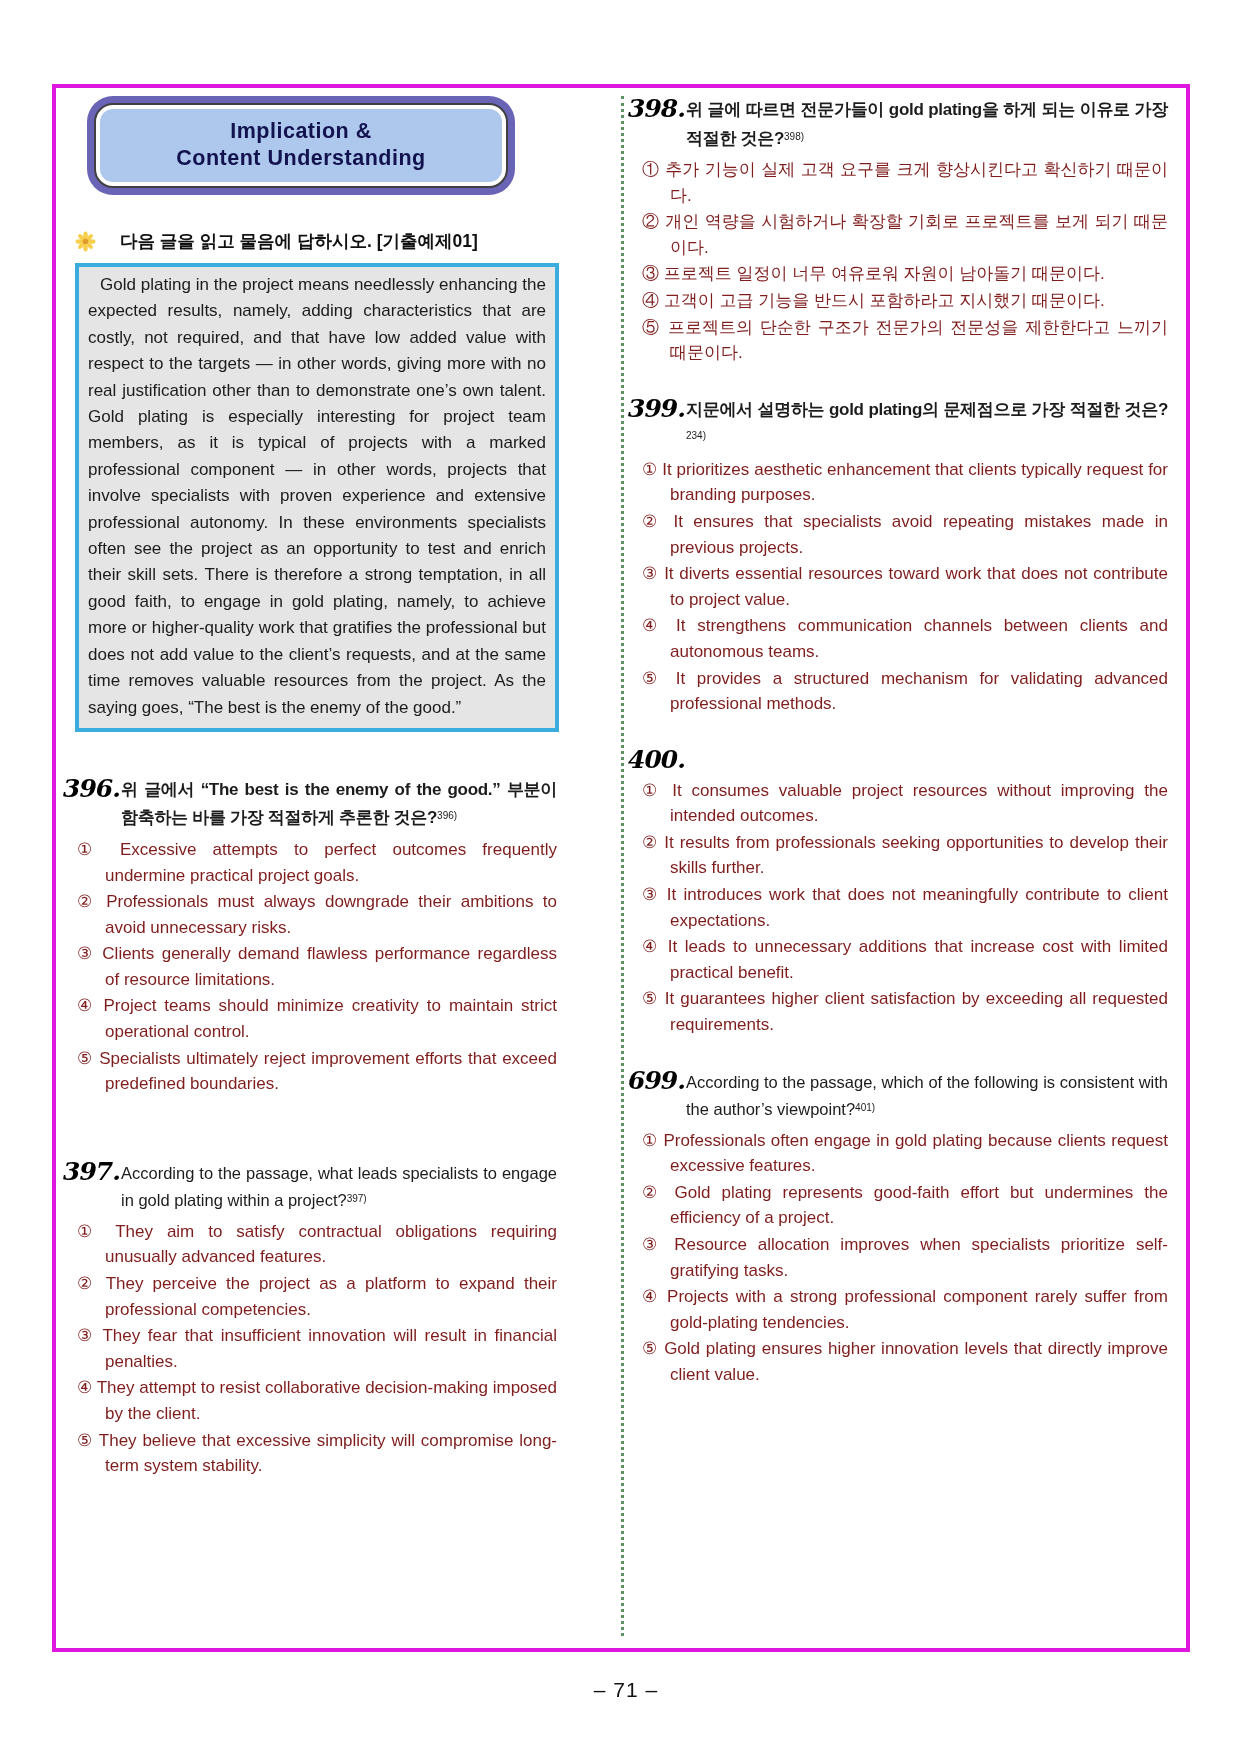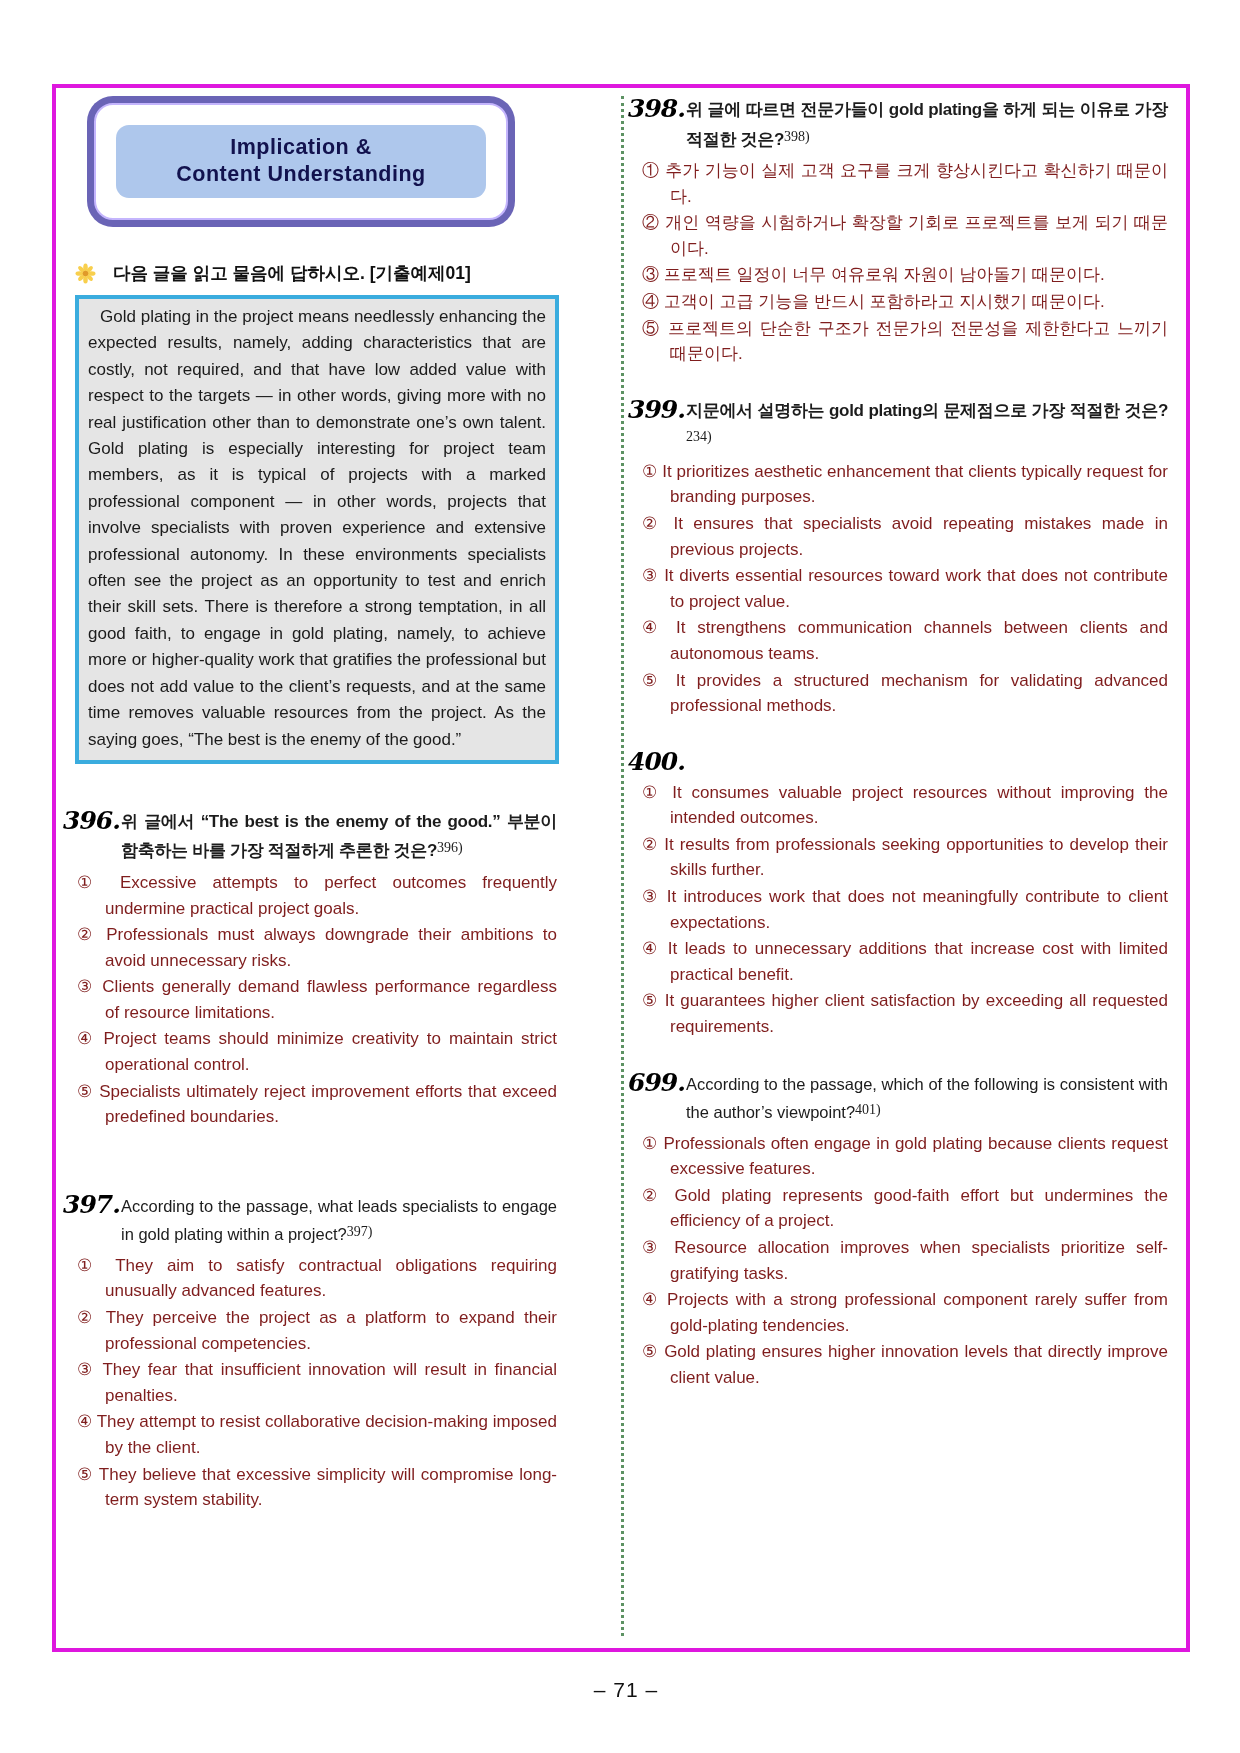--- a/index.html
+++ b/index.html
@@ -38,42 +38,42 @@
   .badge-outer {
     margin-left: 12px;
     width: 428px;
     background: #6a64b6;
     border-radius: 26px;
     padding: 7px;
     box-sizing: border-box;
   }
   .badge-mid {
     background: #ffffff;
-    border: 2px solid #c4b5fd;
+    border: 2px solid #404040;
     border-radius: 19px;
-    padding: 20px;
+    padding: 4px;
   }
   .badge-inner {
     background: #aec7ec;
     border-radius: 13px;
     padding: 9px 8px 10px;
     text-align: center;
     color: #12124e;
     font-weight: bold;
     font-size: 21.5px;
     line-height: 27px;
     letter-spacing: 0.5px;
   }
 
   
   .instruction {
     margin-top: 34px;
     display: flex;
     align-items: center;
-    gap: 17px;
+    gap: 24px;
     font-weight: bold;
     font-size: 17.5px;
     color: #111;
   }
   .flower { flex: none; width: 21px; height: 21px; }
 
   
   .passage-box {
     margin-top: 10px;
     border: 4px solid #3aacde;
@@ -113,25 +113,24 @@
   .q-stem {
     flex: 1;
     text-align: justify;
     font-size: 17px;
     line-height: 26.5px;
     padding-top: 1px;
   }
   .q-stem.stem-ko { font-weight: bold; letter-spacing: -0.3px; }
   .q-stem.stem-en { font-weight: normal; font-size: 16.5px; }
   .q-ref {
-    font-size: 14px;
+    font-size: 10px;
     font-weight: normal;
     vertical-align: 4px;
     letter-spacing: 0;
-    font-family: Liberation Serif, serif;
   }
   .stem-ko .q-ref { font-weight: normal; }
 
   .opts { margin-top: 5px; padding-left: 14px; }
   .opt {
     margin: 1px 0;
     padding-left: 28px;
     text-indent: -28px;
     text-align: justify;
     font-size: 17px;

